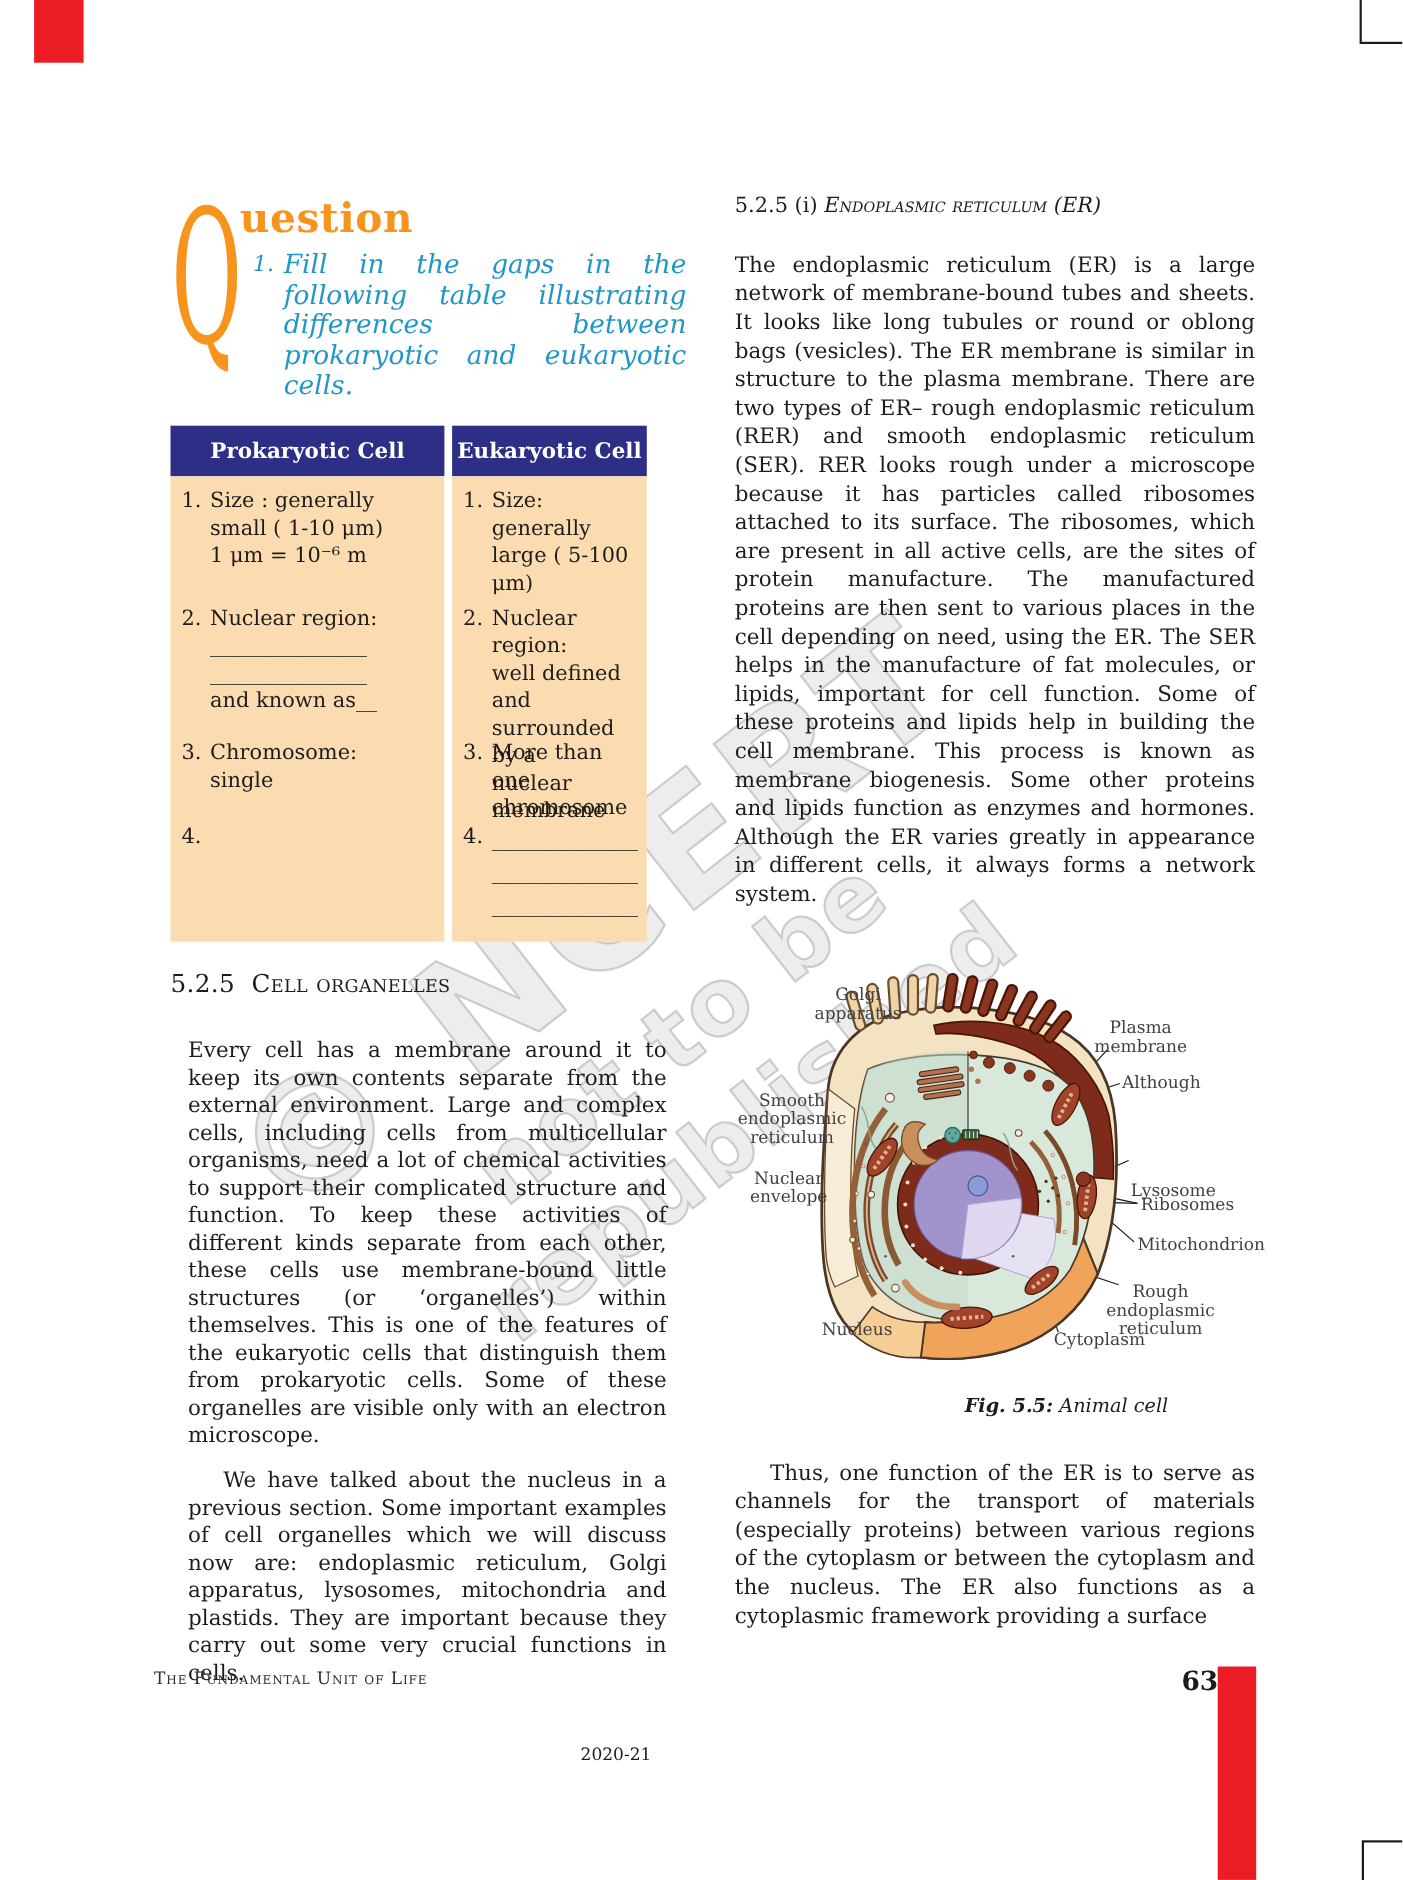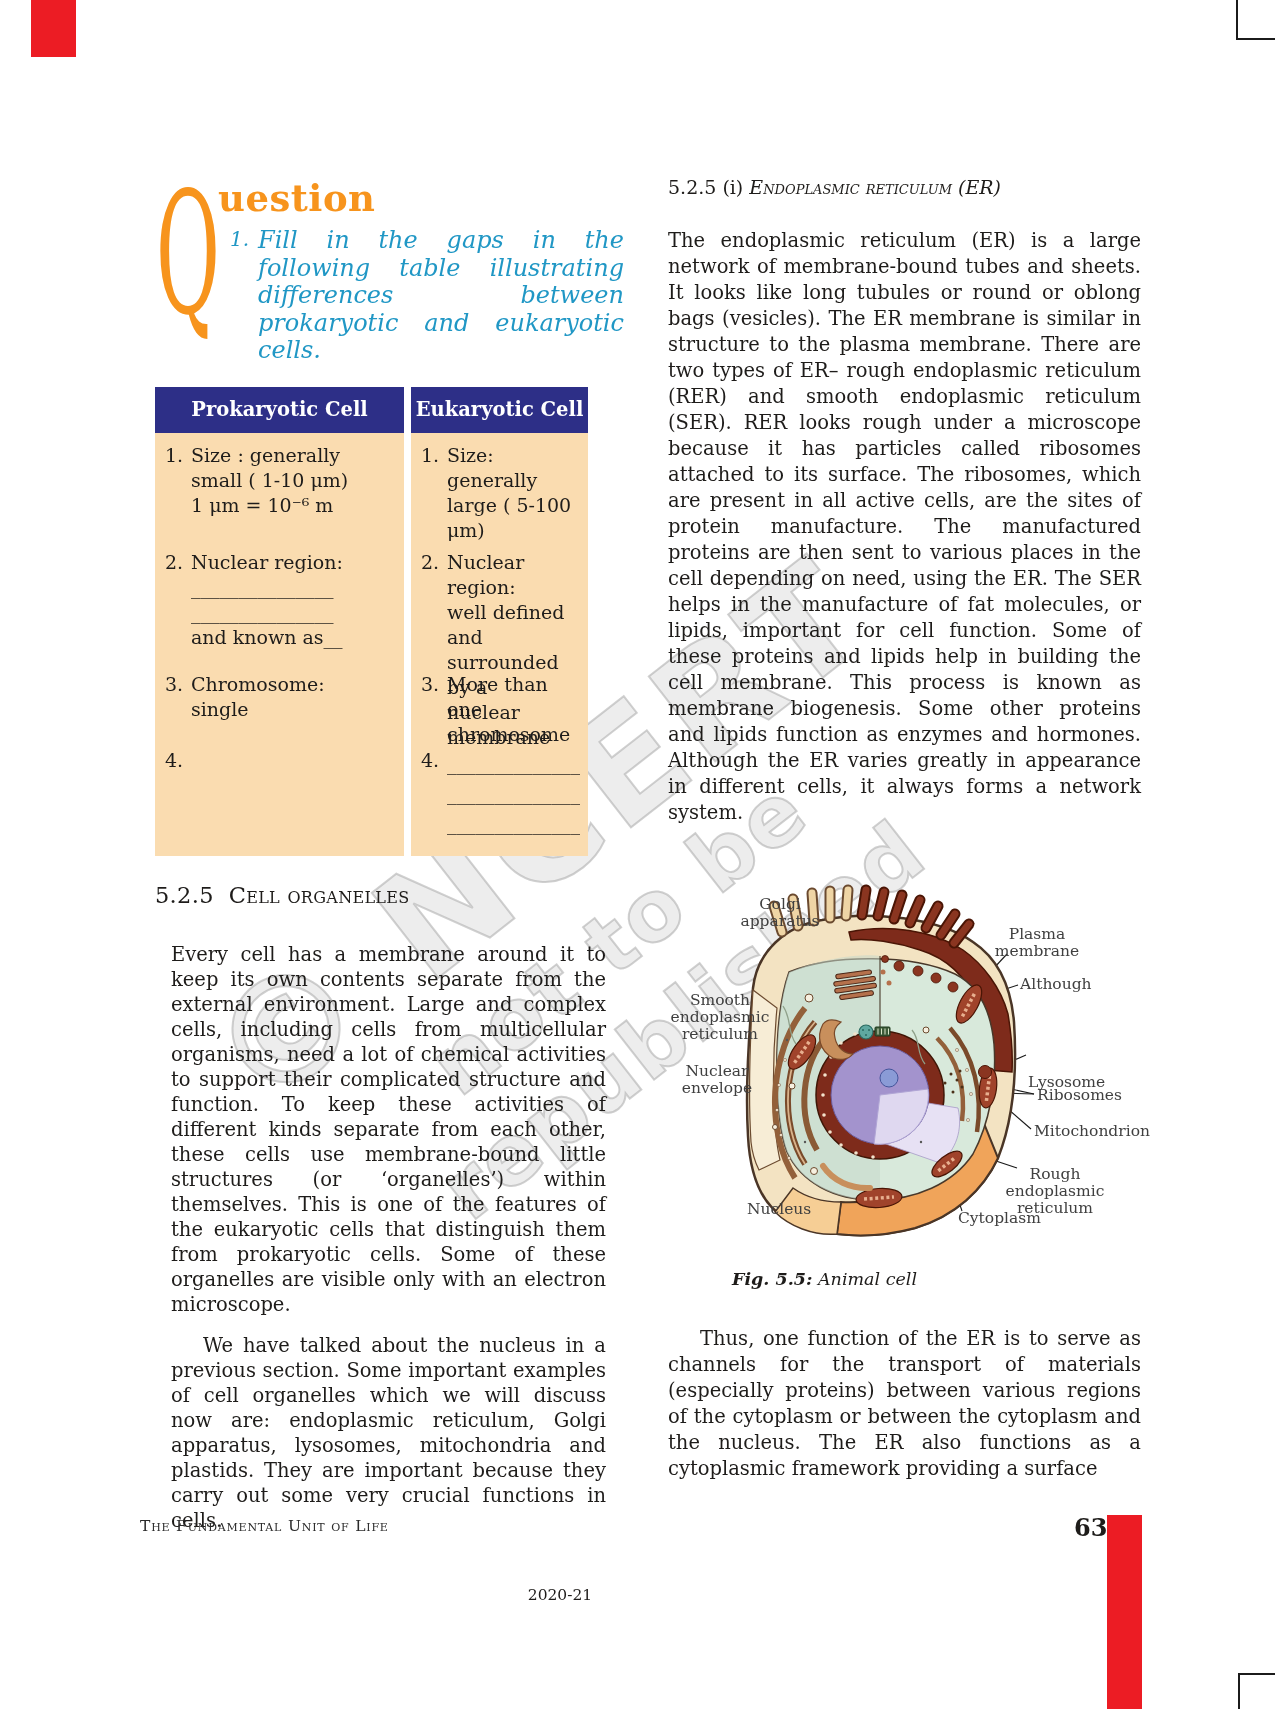--- a/index.html
+++ b/index.html
@@ -49,21 +49,21 @@
   .bodyR1{left:668px;top:228px;width:473px;font-size:19.5px;line-height:26px;text-align:justify;}
   .bodyR2{left:668px;top:1326px;width:473px;font-size:19.5px;line-height:26px;text-align:justify;}
   .indent{text-indent:32px;}
   p.mt{margin:16px;}
 
   
   .figure{left:617px;top:880px;width:465px;height:420px;}
   .cell-svg{left:0;top:0;}
   .flabel{position:absolute;font-size:15.5px;line-height:17px;color:#404040;text-align:center;}
   .nowrap{white-space:nowrap;}
-  .fcaption{position:absolute;left:115px;top:389px;width:330px;text-align:left;font-size:17.5px;}
+  .fcaption{position:absolute;left:115px;top:389px;width:330px;text-align:right;font-size:17.5px;}
   .fcap-label{font-weight:bold;font-style:italic;}
   .fcap-text{font-style:italic;}
 
   
   .footer-left{left:140px;top:1517px;font-variant:small-caps;font-size:15.5px;letter-spacing:.8px;color:#2b2b2b;}
   .page-num{left:1074px;top:1513px;font-size:24px;font-weight:bold;}
   .year{left:0;top:1586px;width:1120px;text-align:center;font-size:15.5px;}
 </style>
 </head>
 <body>

